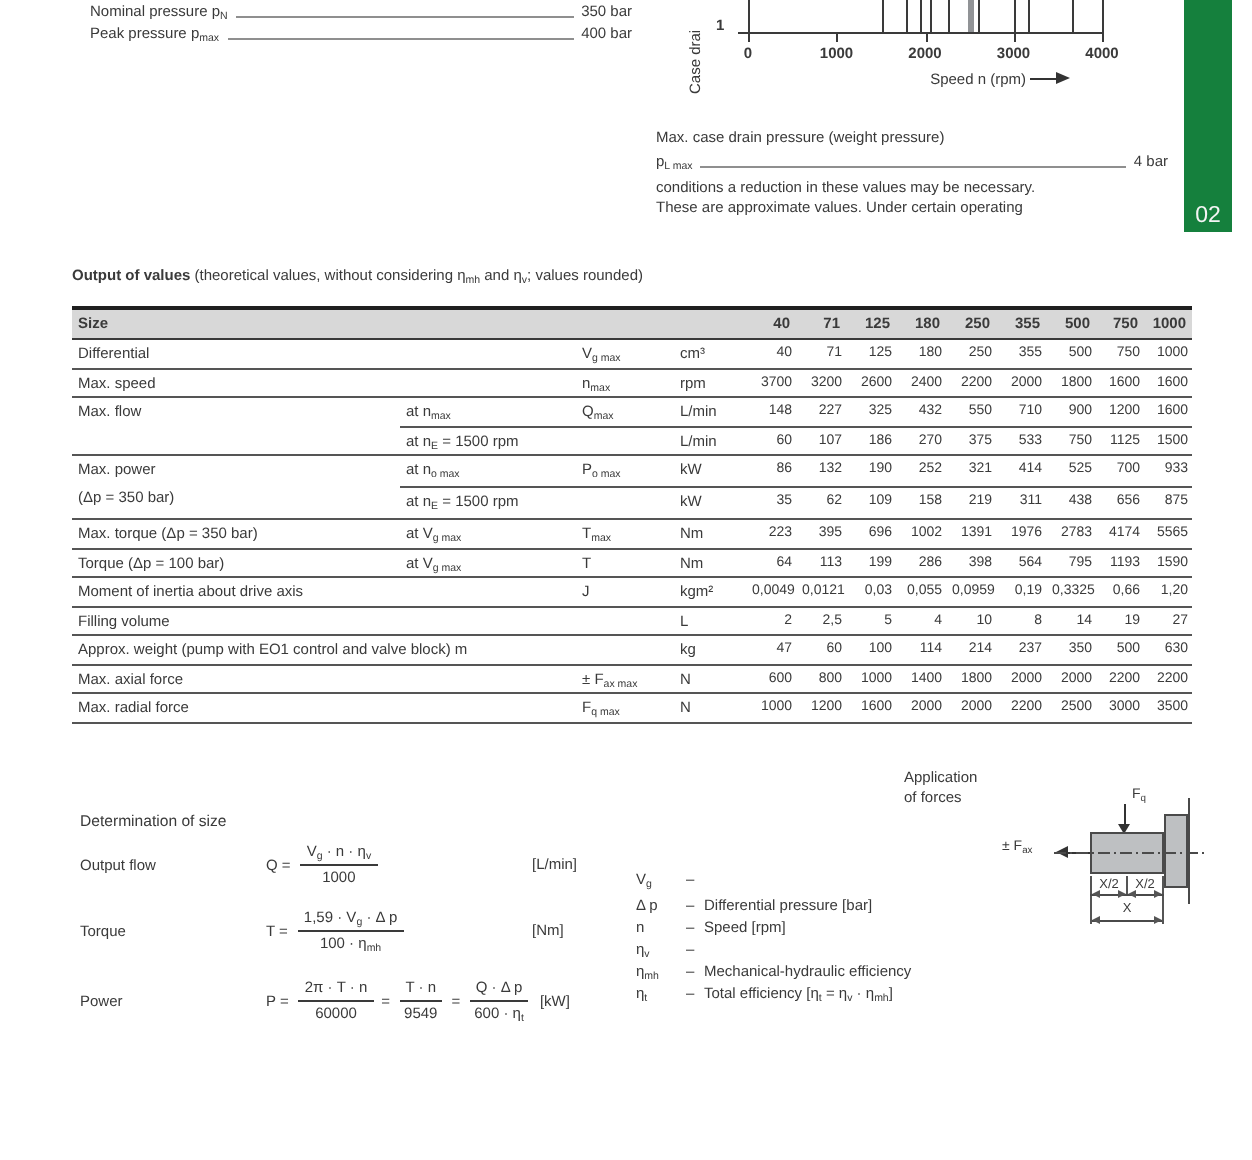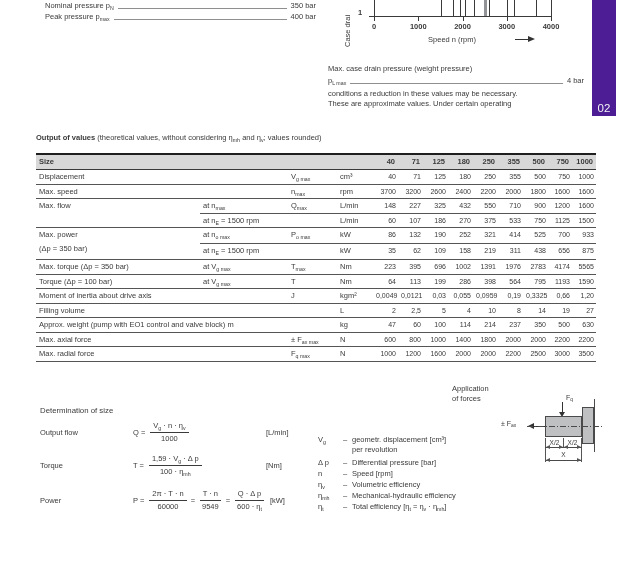--- a/index.html
+++ b/index.html
@@ -17,27 +17,27 @@
   #chart-ylabel{position:absolute;left:2px;top:-3px;height:50px;width:11px;font-size:7.5px;
     writing-mode:vertical-rl;transform:rotate(180deg);overflow:hidden;white-space:nowrap}
   #chart-ytick{position:absolute;left:17px;top:8px;font-size:7.5px;font-weight:bold}
   #chart-ytickmark{position:absolute;left:28px;top:16px;width:5px;height:1px;background:#3a3a3a}
   #plot{position:absolute;left:33px;top:0;width:178px;height:17px;
     border-left:1px solid #3a3a3a;border-right:1px solid #3a3a3a;border-bottom:1px solid #3a3a3a}
   .curve-line{position:absolute;top:0;width:1px;height:16px;background:#3a3a3a}
   .curve-line.hl{width:3px;background:#919396}
   .x-tickmark{position:absolute;top:17px;width:1px;height:4px;background:#3a3a3a}
   .x-ticklabel{position:absolute;top:22px;width:26px;text-align:center;font-size:7.5px;font-weight:bold}
-  #chart-xlabel{position:absolute;left:50px;top:35px;width:122px;text-align:center;font-size:7.5px}
+  #chart-xlabel{position:absolute;left:50px;top:35px;width:122px;text-align:right;font-size:7.5px}
   #x-arrow-line{position:absolute;left:174px;top:39px;width:13px;height:1px;background:#333}
   #x-arrow-head{position:absolute;left:187px;top:36px;width:0;height:0;
     border-top:3.5px solid transparent;border-bottom:3.5px solid transparent;border-left:7px solid #333}
 
   
-  #chapter-tab{position:absolute;left:592px;top:0;width:24px;height:116px;background:#4c1d95}
+  #chapter-tab{position:absolute;left:592px;top:0;width:24px;height:116px;background:#15803d}
   #chapter-tab span{position:absolute;left:0;right:0;bottom:2px;text-align:center;color:#f4f4f4;font-size:11.5px}
 
   
   #case-drain{position:absolute;left:328px;top:64px;width:256px;font-size:7.5px;line-height:10px}
   #case-drain .spec-row{margin-top:2px}
   #case-drain .notes{margin-top:3px;line-height:10.5px}
 
   
   #table-title{position:absolute;left:36px;top:133px;font-size:7.5px}
   #val-table{position:absolute;left:36px;top:153px;width:560px;border-collapse:collapse;table-layout:fixed;font-size:7.5px}
@@ -193,21 +193,21 @@
         <th>250</th>
         <th>355</th>
         <th>500</th>
         <th>750</th>
         <th>1000</th>
       </tr>
     </thead>
   <tbody>
       <tr>
         <td class="c-label" rowspan="1" colspan="2">
-          <div>Displacement</div>
+          <div>Differential</div>
         </td>
         <td class="c-sym">V<sub>g max</sub></td>
         <td class="c-unit">cm³</td>
         <td class="c-val">40</td>
         <td class="c-val">71</td>
         <td class="c-val">125</td>
         <td class="c-val">180</td>
         <td class="c-val">250</td>
         <td class="c-val">355</td>
         <td class="c-val">500</td>
@@ -447,36 +447,34 @@
     <span class="num">Q · Δ p</span>
     <span class="den">600 · η<sub>t</sub></span>
   </span>
   <span class="f-unit-inline">[kW]</span>
 </div>
 
 <div id="legend">
     <div class="lg-row lg-gap">
       <span class="lg-sym">V<sub>g</sub></span>
       <span class="lg-dash">–</span>
-      <span class="lg-desc">geometr. displacement [cm³]<div>per revolution</div></span>
     </div>
     <div class="lg-row">
       <span class="lg-sym">Δ p</span>
       <span class="lg-dash">–</span>
       <span class="lg-desc">Differential pressure [bar]</span>
     </div>
     <div class="lg-row">
       <span class="lg-sym">n</span>
       <span class="lg-dash">–</span>
       <span class="lg-desc">Speed [rpm]</span>
     </div>
     <div class="lg-row">
       <span class="lg-sym">η<sub>v</sub></span>
       <span class="lg-dash">–</span>
-      <span class="lg-desc">Volumetric efficiency</span>
     </div>
     <div class="lg-row">
       <span class="lg-sym">η<sub>mh</sub></span>
       <span class="lg-dash">–</span>
       <span class="lg-desc">Mechanical-hydraulic efficiency</span>
     </div>
     <div class="lg-row">
       <span class="lg-sym">η<sub>t</sub></span>
       <span class="lg-dash">–</span>
       <span class="lg-desc">Total efficiency [η<sub>t</sub> = η<sub>v</sub> · η<sub>mh</sub>]</span>

